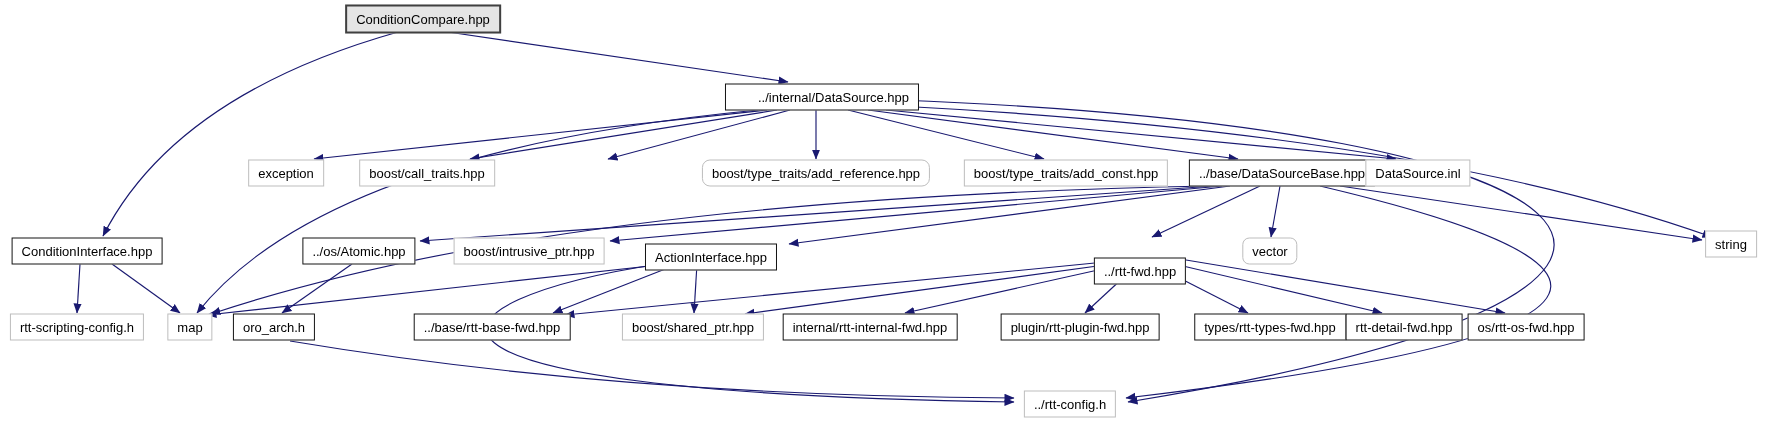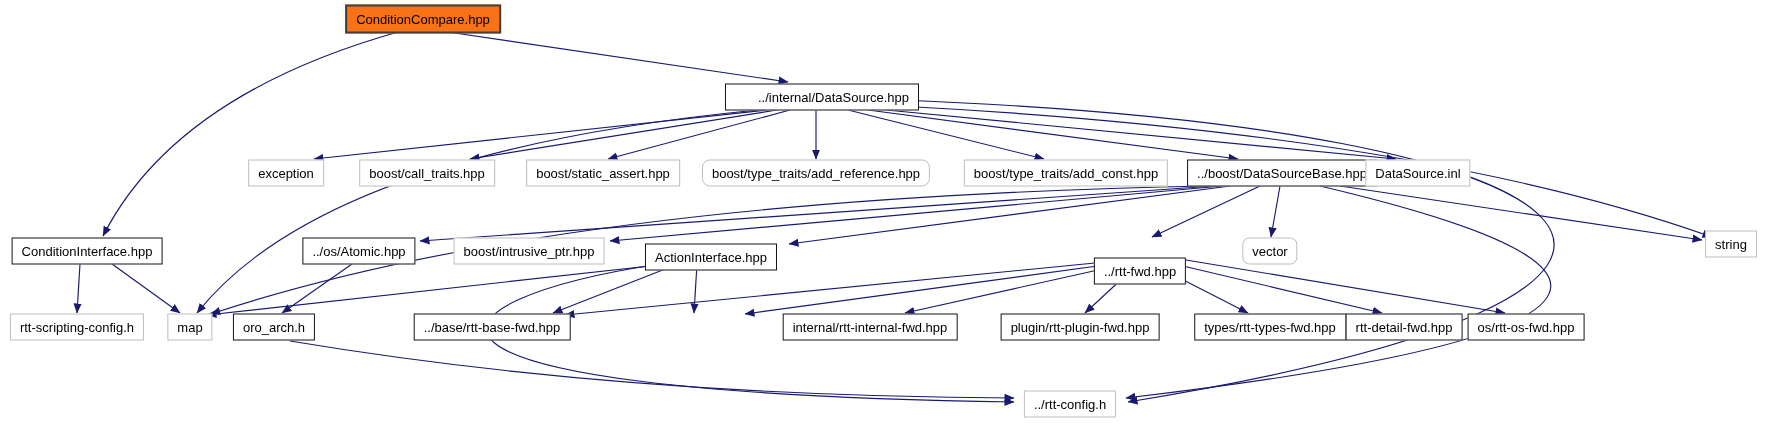--- a/index.html
+++ b/index.html
@@ -18,21 +18,21 @@
     background:#ffffff;
     border:1px solid #bdbdbd;
     color:#000000;
     font-size:13px;
     line-height:13px;
     padding:6px 9px;
     white-space:nowrap;
     box-sizing:border-box;
   }
   .node.strong{border:1.5px solid #141414;}
-  .node.root{background:#f97316;border:2px solid #404040;}
+  .node.root{background:#e5e5e5;border:2px solid #404040;}
   .edge{fill:none;stroke:#191970;stroke-width:1.15px;}
 </style>
 </head>
 <body>
 
 <div id="canvas">
   <svg id="edge-layer" width="1782" height="427" viewBox="0 0 1782 427" xmlns="http://www.w3.org/2000/svg">
     <defs>
       <marker id="arrow" markerWidth="11" markerHeight="9" refX="9.5" refY="4.5" orient="auto" markerUnits="userSpaceOnUse">
         <path d="M0,0.4 L10,4.5 L0,8.6 z" fill="#191970"></path>
@@ -74,36 +74,36 @@
         <path d="M1152,264 L1248,313" class="edge" marker-end="url(#arrow)"></path>
         <path d="M1166,262 L1382,313" class="edge" marker-end="url(#arrow)"></path>
         <path d="M1180,259 L1505,313" class="edge" marker-end="url(#arrow)"></path>
       </g>
   </svg>
   <div id="node-layer">
       <div class="node root" style="left: 423px; top: 19px;">ConditionCompare.hpp</div>
       <div class="node strong" style="left: 822px; top: 97px; padding-left: 32px;">../internal/DataSource.hpp</div>
       <div class="node light" style="left: 286px; top: 173px;">exception</div>
       <div class="node light" style="left: 427px; top: 173px;">boost/call_traits.hpp</div>
-      <div class="node light" style="left: 603px; top: 173px;">boost/static_assert.hpp</div>
       <div class="node light" style="left: 816px; top: 173px; border-radius: 8px;">boost/type_traits/add_reference.hpp</div>
       <div class="node light" style="left: 1066px; top: 173px;">boost/type_traits/add_const.hpp</div>
-      <div class="node strong" style="left: 1282px; top: 173px;">../boost/DataSourceBase.hpp</div>
+      <div class="node strong" style="left: 1282px; top: 173px;">../base/DataSourceBase.hpp</div>
       <div class="node light" style="left: 1418px; top: 173px;">DataSource.inl</div>
       <div class="node strong" style="left: 87px; top: 251px;">ConditionInterface.hpp</div>
       <div class="node strong" style="left: 359px; top: 251px;">../os/Atomic.hpp</div>
       <div class="node light" style="left: 529px; top: 251px; text-align: right;">boost/intrusive_ptr.hpp</div>
       <div class="node strong" style="left: 711px; top: 257px;">ActionInterface.hpp</div>
       <div class="node strong" style="left: 1140px; top: 251px; margin-top: 20px;">../rtt-fwd.hpp</div>
       <div class="node light" style="left: 1270px; top: 251px; border-radius: 7px;">vector</div>
       <div class="node light" style="left: 1731px; top: 244px;">string</div>
       <div class="node light" style="left: 77px; top: 327px;">rtt-scripting-config.h</div>
       <div class="node light" style="left: 190px; top: 327px;">map</div>
       <div class="node strong" style="left: 274px; top: 327px;">oro_arch.h</div>
       <div class="node strong" style="left: 492px; top: 327px;">../base/rtt-base-fwd.hpp</div>
+      <div class="node light" style="left: 693px; top: 327px;">boost/shared_ptr.hpp</div>
       <div class="node strong" style="left: 870px; top: 327px;">internal/rtt-internal-fwd.hpp</div>
       <div class="node strong" style="left: 1080px; top: 327px;">plugin/rtt-plugin-fwd.hpp</div>
       <div class="node strong" style="left: 1270px; top: 327px;">types/rtt-types-fwd.hpp</div>
       <div class="node strong" style="left: 1404px; top: 327px;">rtt-detail-fwd.hpp</div>
       <div class="node strong" style="left: 1526px; top: 327px;">os/rtt-os-fwd.hpp</div>
       <div class="node light" style="left: 1070px; top: 404px;">../rtt-config.h</div>
     </div>
 </div>
 
 </body></html>

